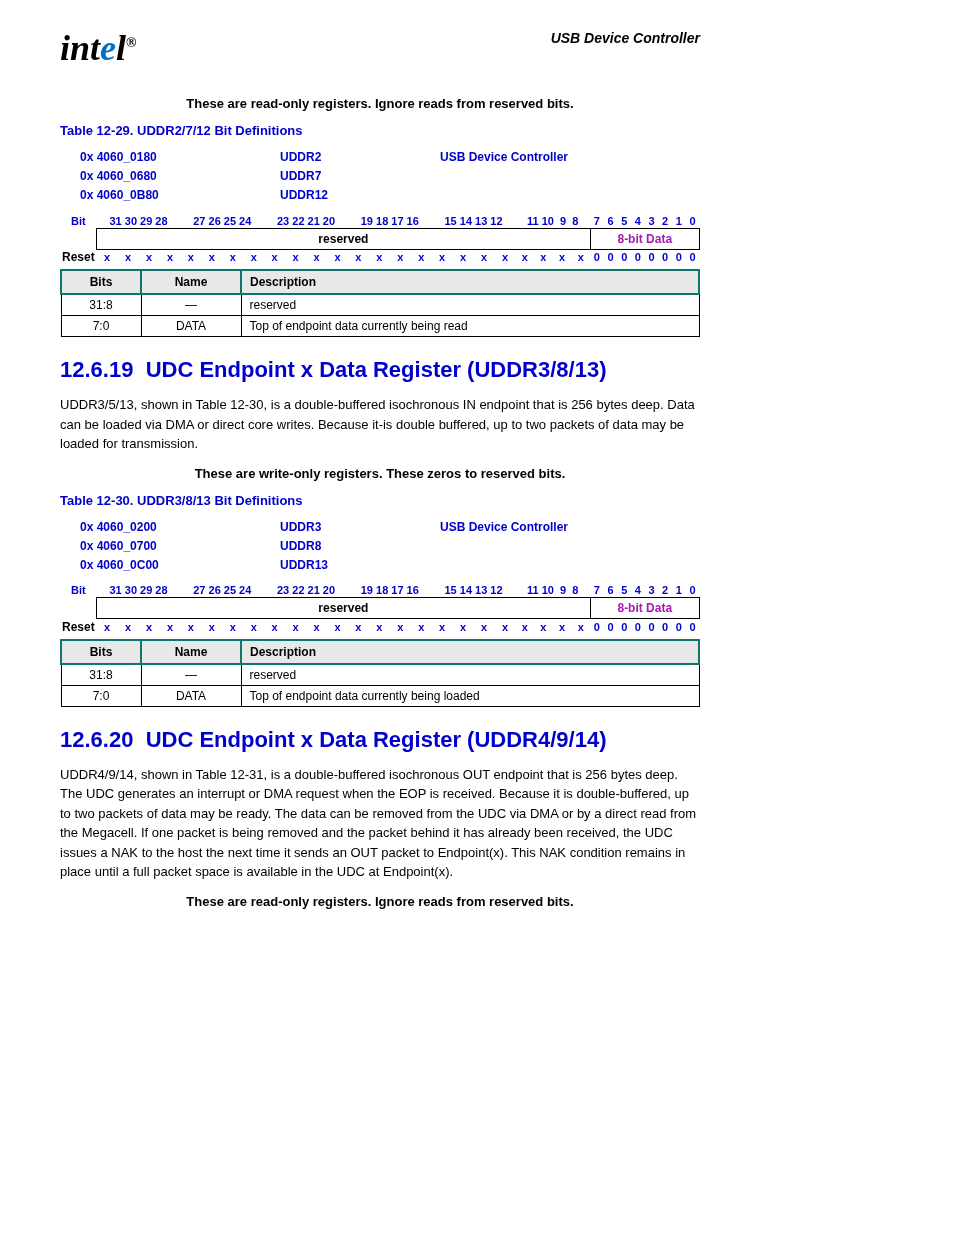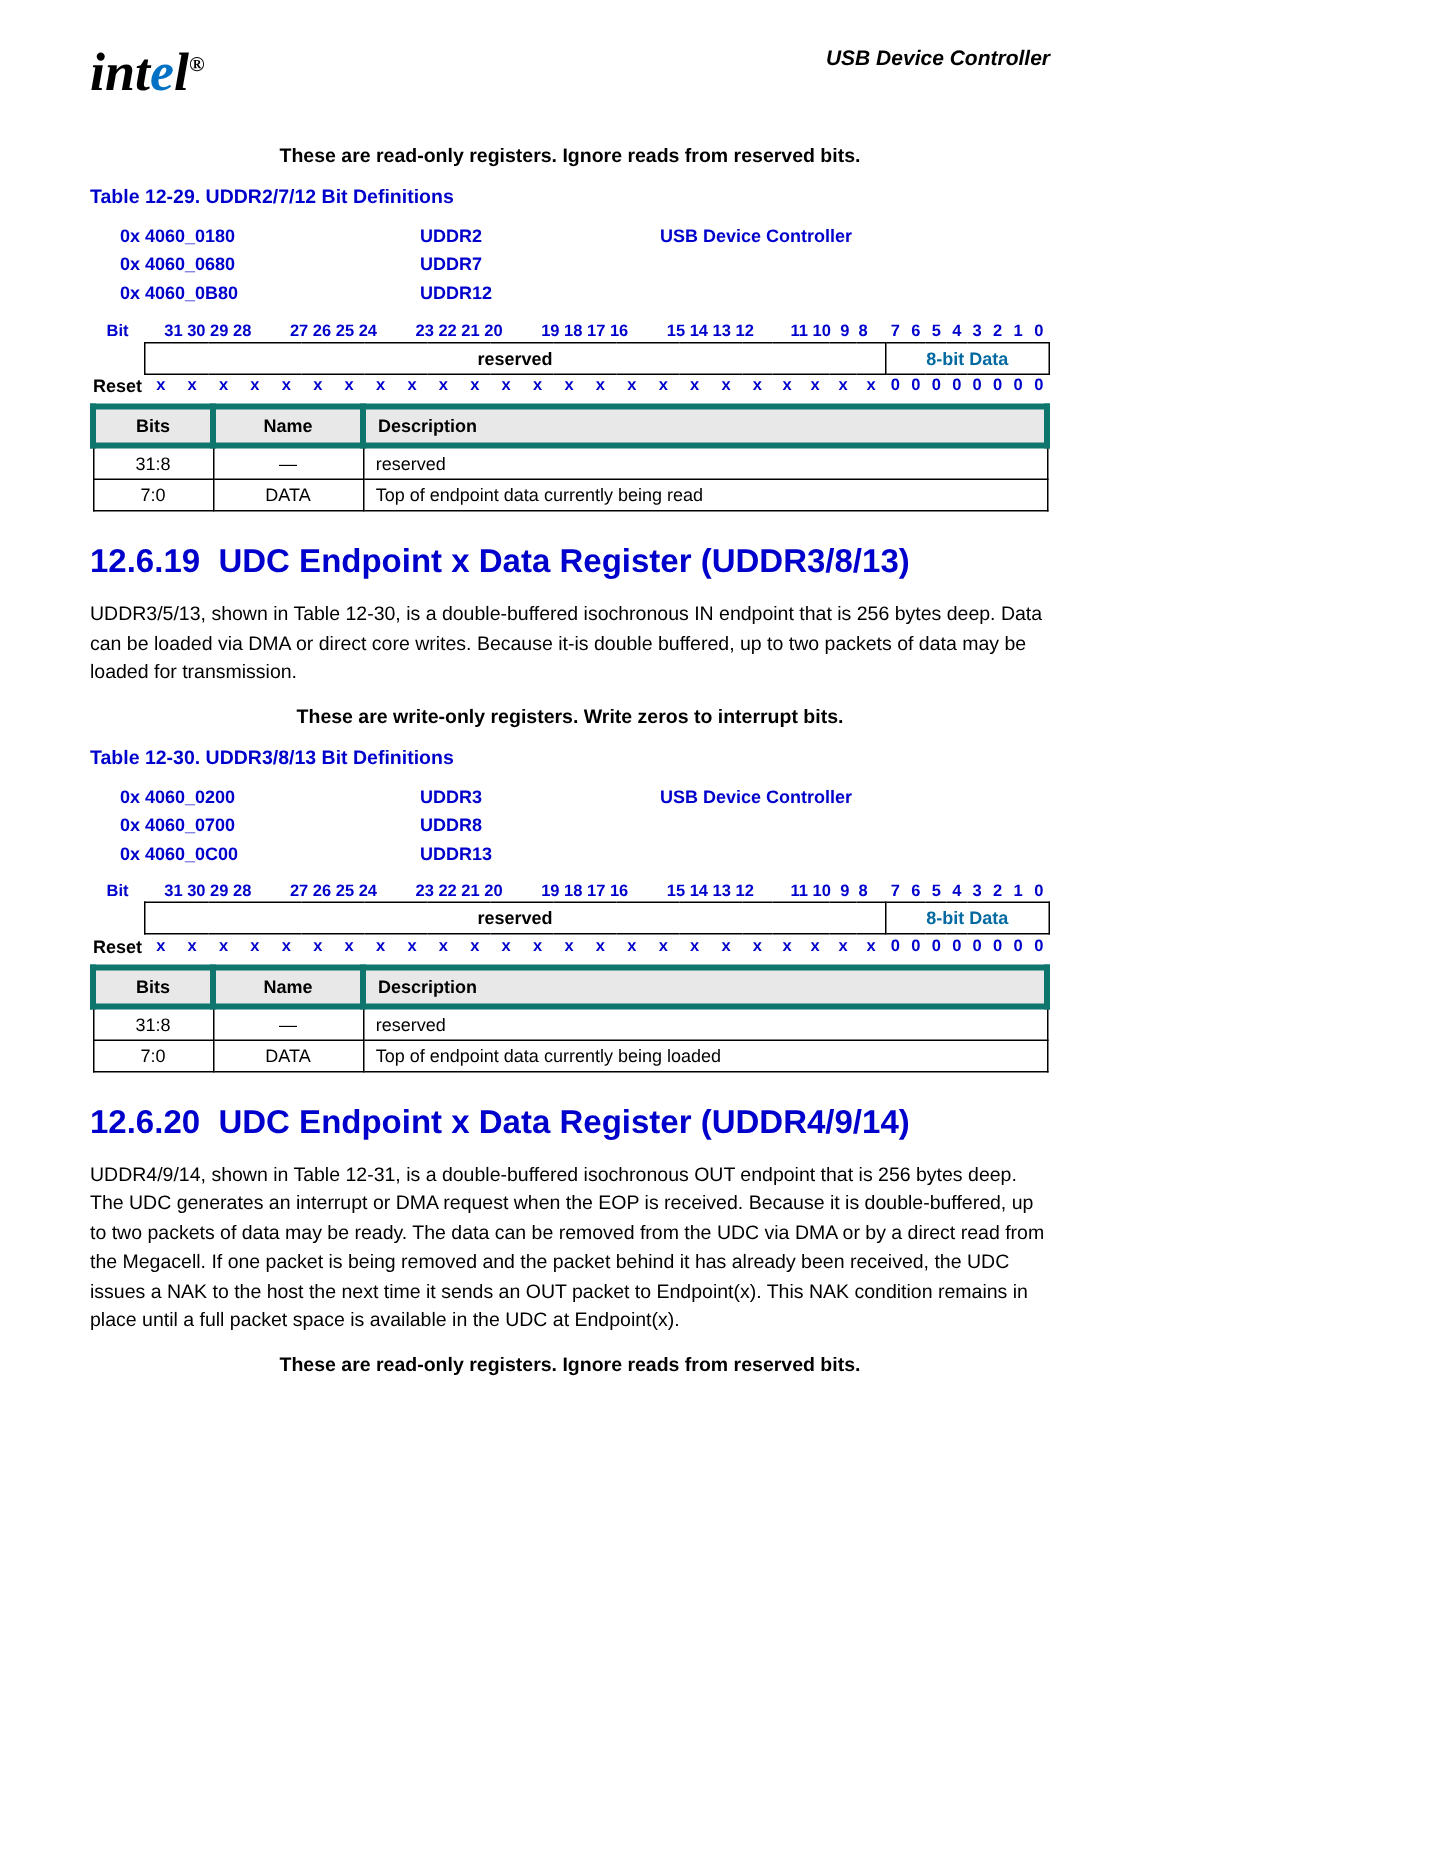--- a/index.html
+++ b/index.html
@@ -103,21 +103,21 @@
       border: 1px solid #000;
       text-align: center;
       padding: 3px 2px;
       font-size: 11px;
       font-weight: bold;
     }
     .bit-table .field-row td.reserved-cell {
       color: #000;
     }
     .bit-table .field-row td.data-cell {
-      color: #0369a1;
+      color: #a21caf;
     }
     .bit-table .field-row td:first-child {
       border: none;
       text-align: right;
       padding-right: 5px;
       font-weight: bold;
       color: #000;
       white-space: nowrap;
     }
     .bit-table .reset-row td {
@@ -134,21 +134,21 @@
     }
     
     .desc-table {
       border-collapse: collapse;
       width: 100%;
       font-size: 12px;
       margin-top: 4px;
       margin-bottom: 20px;
     }
     .desc-table th {
-      border: 4px solid #0f766e;
+      border: 2px solid #0f766e;
       background: #e8e8e8;
       padding: 4px 8px;
       font-weight: bold;
       text-align: center;
     }
     .desc-table th:last-child {
       text-align: left;
     }
     .desc-table td {
       border: 1px solid #000;
@@ -327,21 +327,21 @@
   </table>
 
   <div class="section-heading">
     <span>12.6.19</span>&nbsp;&nbsp;<span>UDC Endpoint x Data Register (UDDR3/8/13)</span>
   </div>
 
   <div class="section-body">
     <span>UDDR3/5/13, shown in Table 12-30, is a double-buffered isochronous IN endpoint that is 256 bytes deep. Data can be loaded via DMA or direct core writes. Because it-is double buffered, up to two packets of data may be loaded for transmission.</span>
   </div>
 
-  <div class="write-note">These are write-only registers. Write zeros to interrupt bits.</div>
+  <div class="write-note">These are write-only registers. These zeros to reserved bits.</div>
 
   <div class="table-title">Table 12-30. UDDR3/8/13 Bit Definitions</div>
 
   <div class="reg-info-block">
     <div class="reg-addresses">
       <div>0x 4060_0200</div>
       <div>0x 4060_0700</div>
       <div>0x 4060_0C00</div>
     </div>
     <div class="reg-names">

